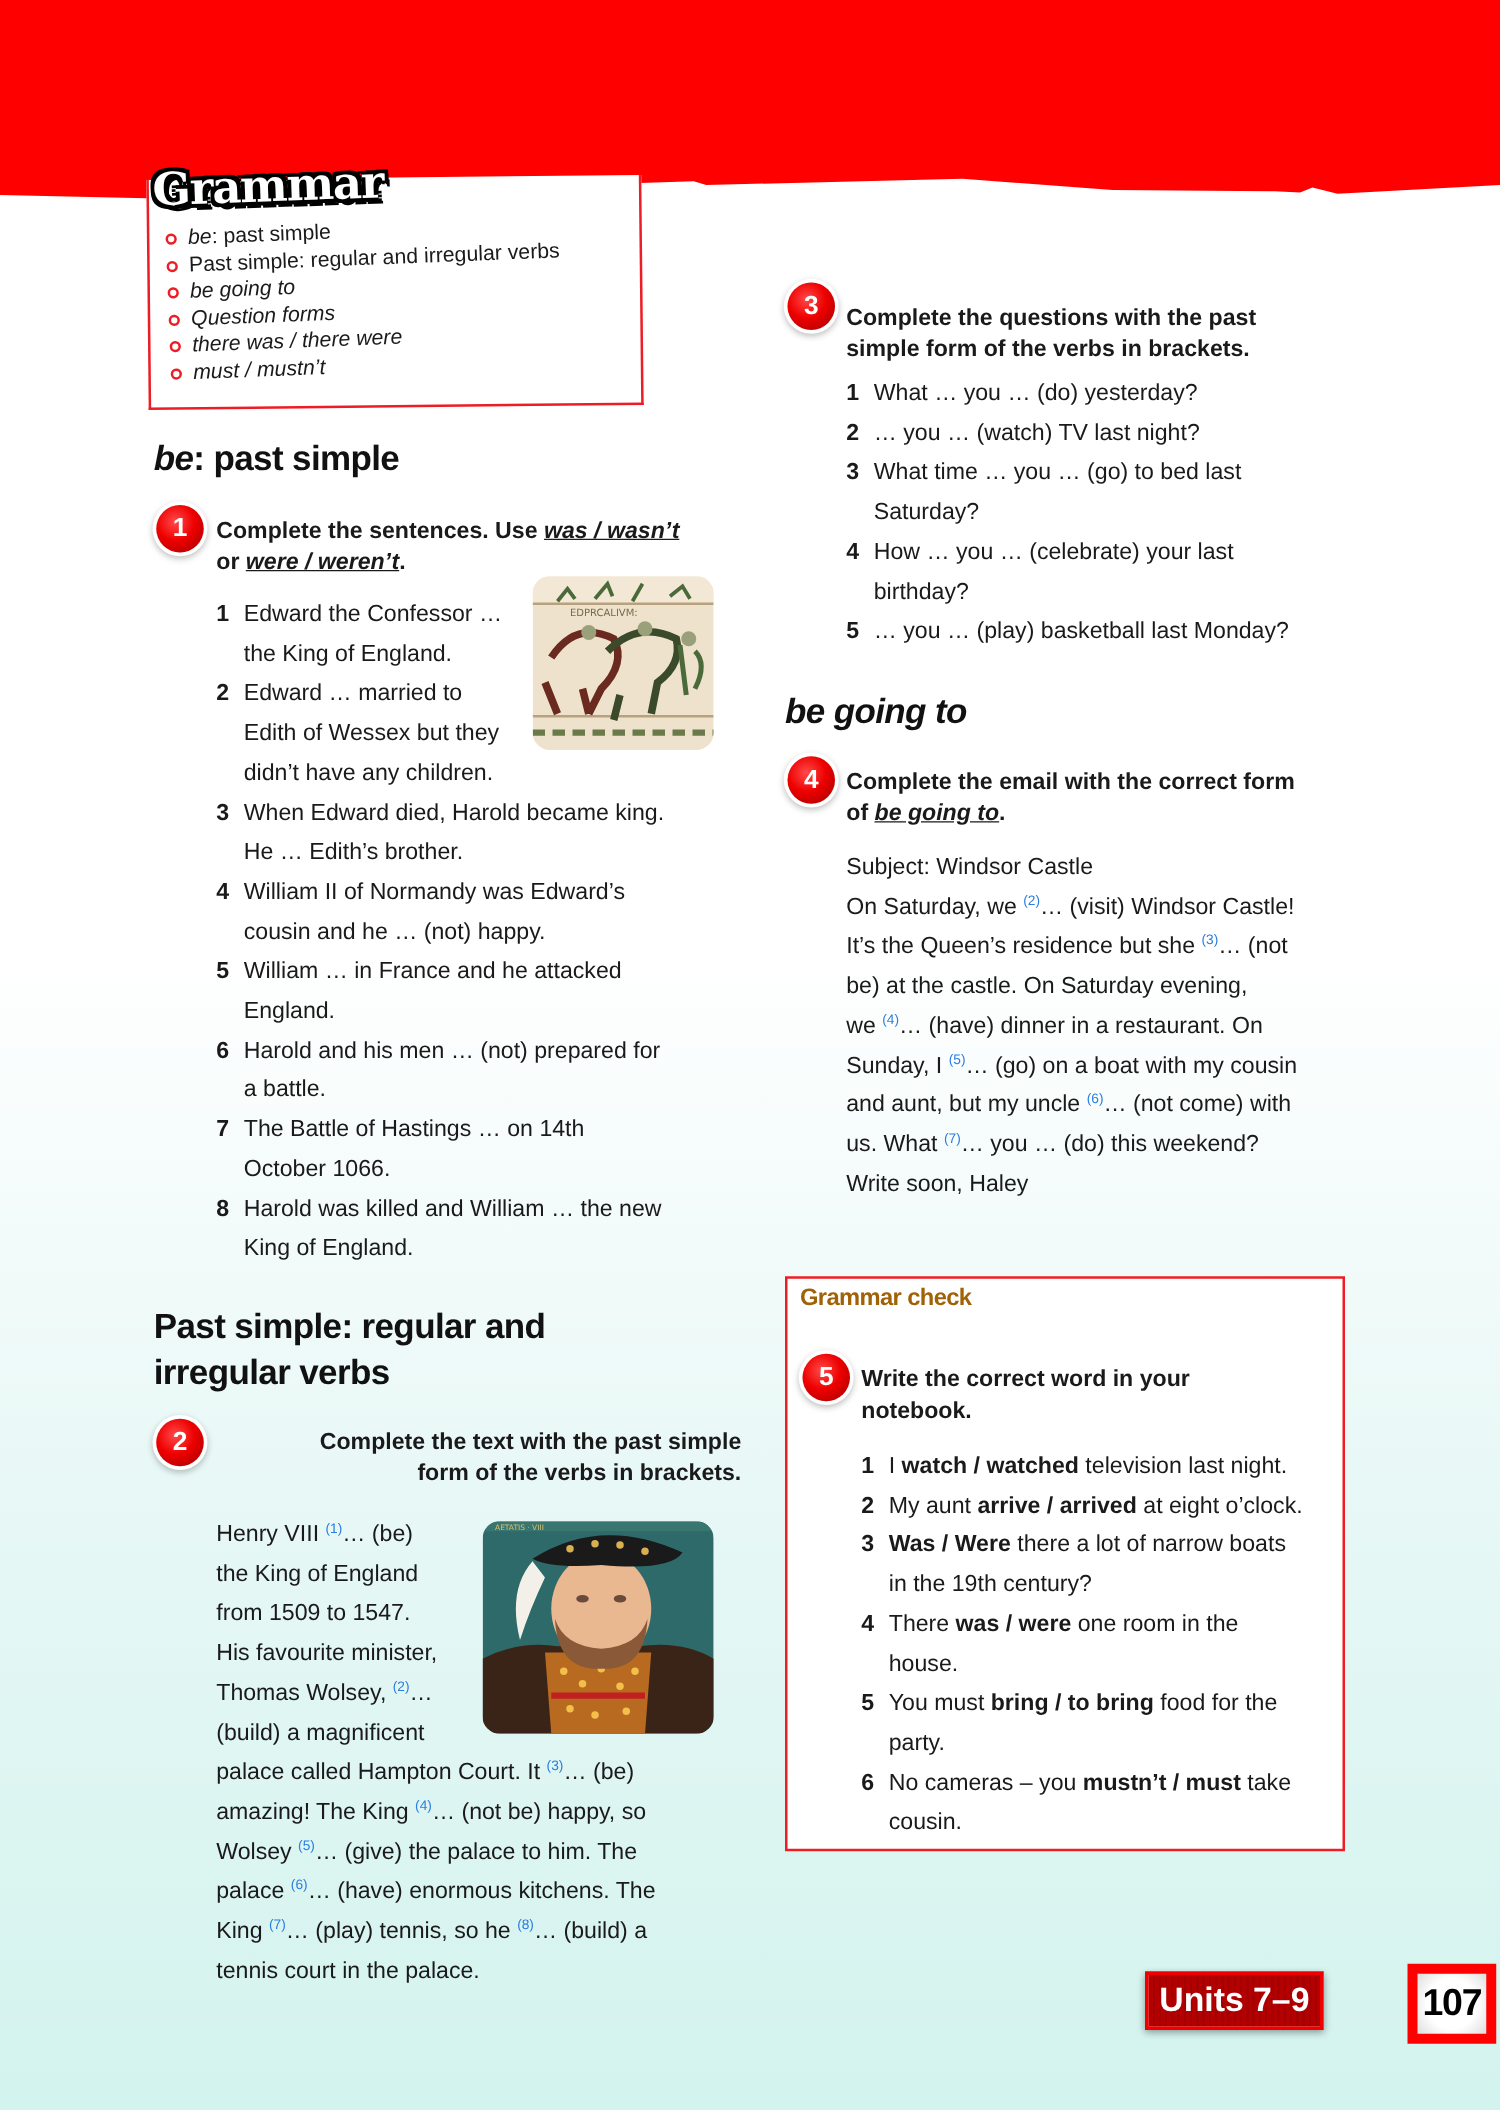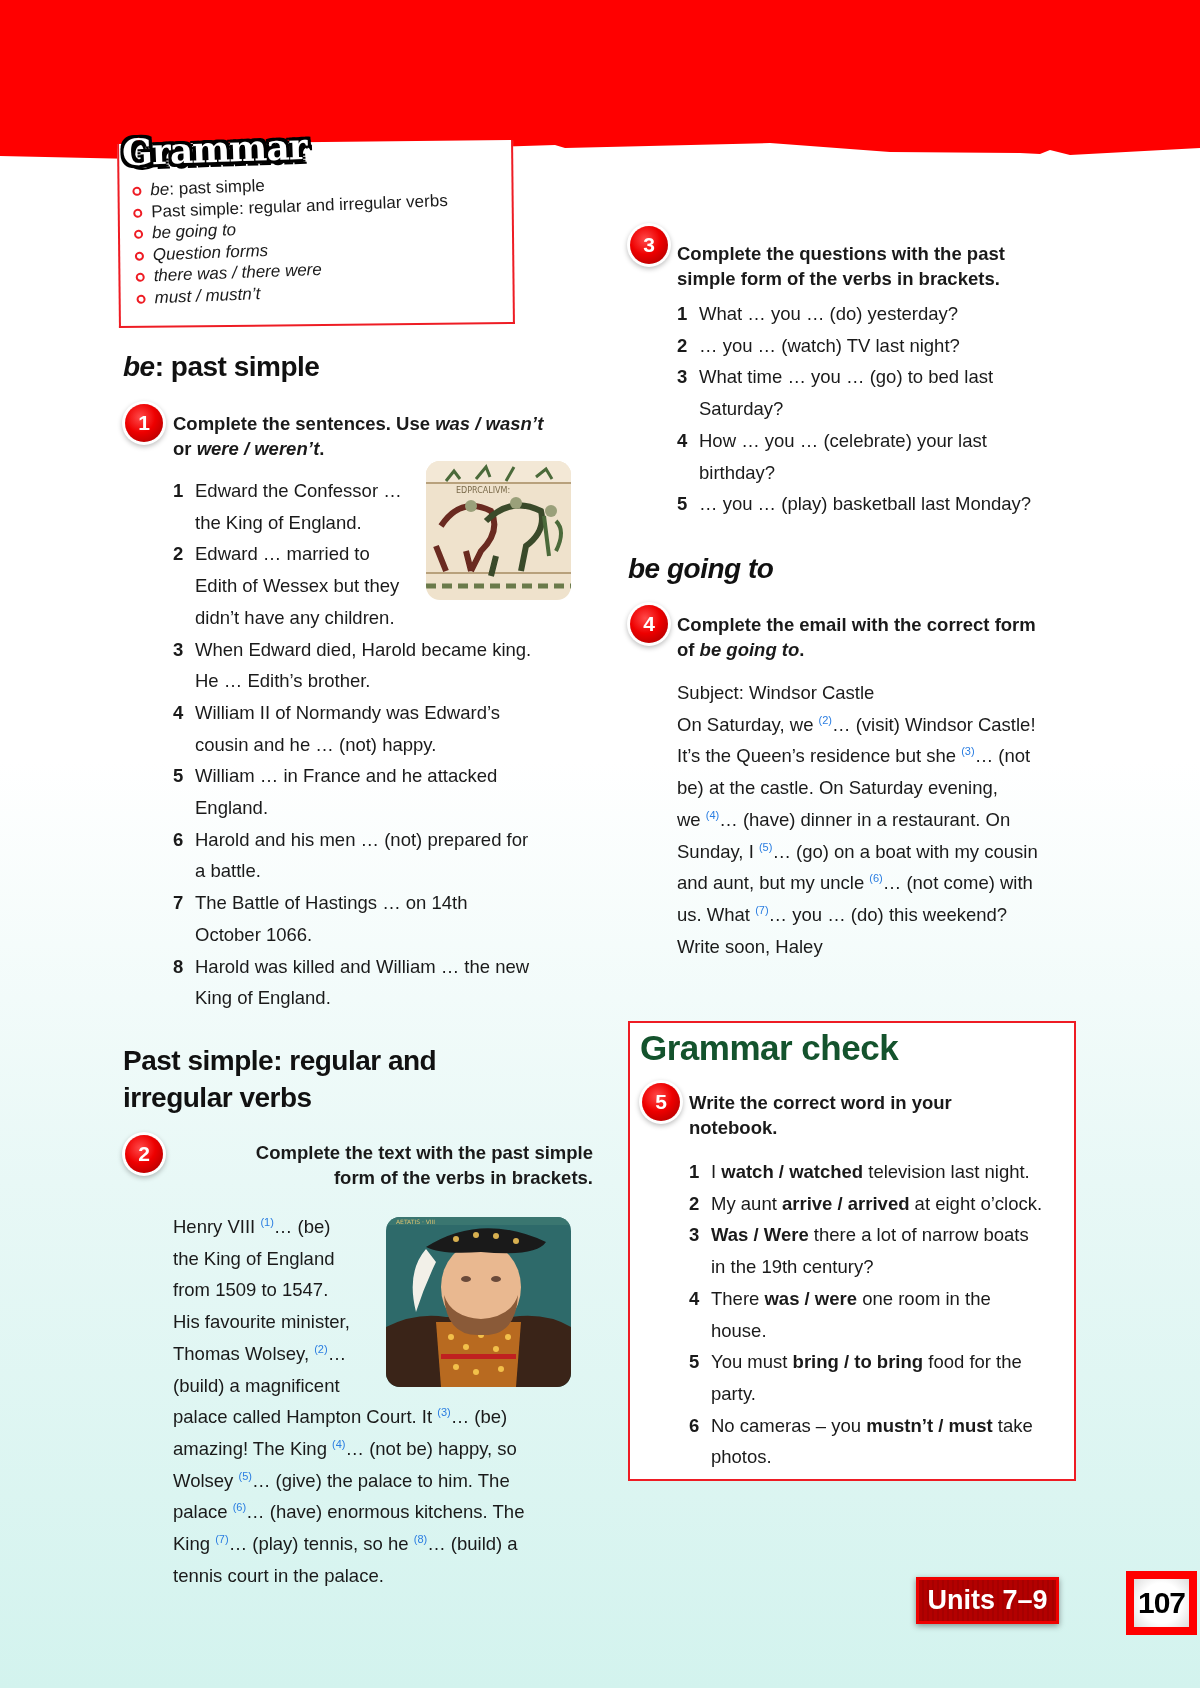--- a/index.html
+++ b/index.html
@@ -55,21 +55,21 @@
     position: absolute; width: 38px; height: 38px; border-radius: 50%;
     background: radial-gradient(circle at 40% 35%, #ff4a4a 0%, #e00 45%, #a00000 100%);
     box-shadow: 0 0 0 3px #fff, 0 2px 5px 3px rgba(0,0,0,0.25);
     color: #fff; font-family: "Liberation Sans", sans-serif; font-weight: bold;
     font-size: 21px; text-align: center; line-height: 38px;
   }
   .instruction {
     position: absolute; font-family: "Liberation Sans", sans-serif; font-weight: bold;
     font-size: 18.5px; line-height: 25px; color: #1a1a1a;
   }
-  .instruction i { font-style: italic; }
+  .instruction i { font-style: italic; text-decoration: underline; }
 
   ol.items {
     position: absolute; list-style: none;
     font-family: "Liberation Sans", sans-serif; font-size: 18.5px; line-height: 31.7px;
     color: #1a1a1a;
   }
   ol.items li { position: relative; padding-left: 22px; }
   ol.items li .n { position: absolute; left: 0; top: 0; font-weight: bold; }
   ol.items li b { font-weight: bold; }
 
@@ -85,22 +85,22 @@
     position: absolute; border-radius: 14px; overflow: hidden;
   }
   .photo svg { display: block; }
 
   .check-box {
     position: absolute; left: 628px; top: 1021px; width: 448px; height: 460px;
     border: 2.5px solid #ee1c24; background: #fff;
   }
   .check-title {
     position: absolute; left: 640px; top: 1028px;
-    font-family: "Liberation Sans", sans-serif; font-weight: bold; font-size: 35px; letter-spacing: -0.5px;
-    color: #14532d;
+    font-family: "Liberation Sans", sans-serif; font-weight: bold; font-size: 19px; letter-spacing: -0.5px;
+    color: #a16207;
   }
 
   .units-badge {
     position: absolute; left: 916px; top: 1577px; width: 143px; height: 47px;
     background: repeating-linear-gradient(90deg, #b30000 0px, #b30000 3px, #a60000 3px, #a60000 5px);
     border: 3px solid #e00; box-shadow: 0 2px 6px rgba(0,0,0,0.4);
     color: #fff; font-family: "Liberation Sans", sans-serif; font-weight: bold; font-size: 27px;
     text-align: center; line-height: 41px;
   }
   .page-num {
@@ -244,17 +244,17 @@
 <div class="check-box"></div>
 <div class="check-title">Grammar check</div>
 <div class="exercise-num" style="left:642px; top:1083px;">5</div>
 <div class="instruction" style="left:689px; top:1090px; width:380px;"><span>Write the correct word in your</span><br><span>notebook.</span></div>
 <ol class="items" style="left:689px; top:1156px; width:390px;">
   <li><span class="n">1</span><span>I </span><b>watch / watched</b><span> television last night.</span></li>
   <li><span class="n">2</span><span>My aunt </span><b>arrive / arrived</b><span> at eight o’clock.</span></li>
   <li><span class="n">3</span><b>Was / Were</b><span> there a lot of narrow boats</span><br><span>in the 19th century?</span></li>
   <li><span class="n">4</span><span>There </span><b>was / were</b><span> one room in the</span><br><span>house.</span></li>
   <li><span class="n">5</span><span>You must </span><b>bring / to bring</b><span> food for the</span><br><span>party.</span></li>
-  <li><span class="n">6</span><span>No cameras – you </span><b>mustn’t / must</b><span> take</span><br><span>photos.</span></li>
+  <li><span class="n">6</span><span>No cameras – you </span><b>mustn’t / must</b><span> take</span><br><span>cousin.</span></li>
 </ol>
 
 <div class="units-badge">Units 7–9</div>
 <div class="page-num">107</div>
 
 </body></html>

